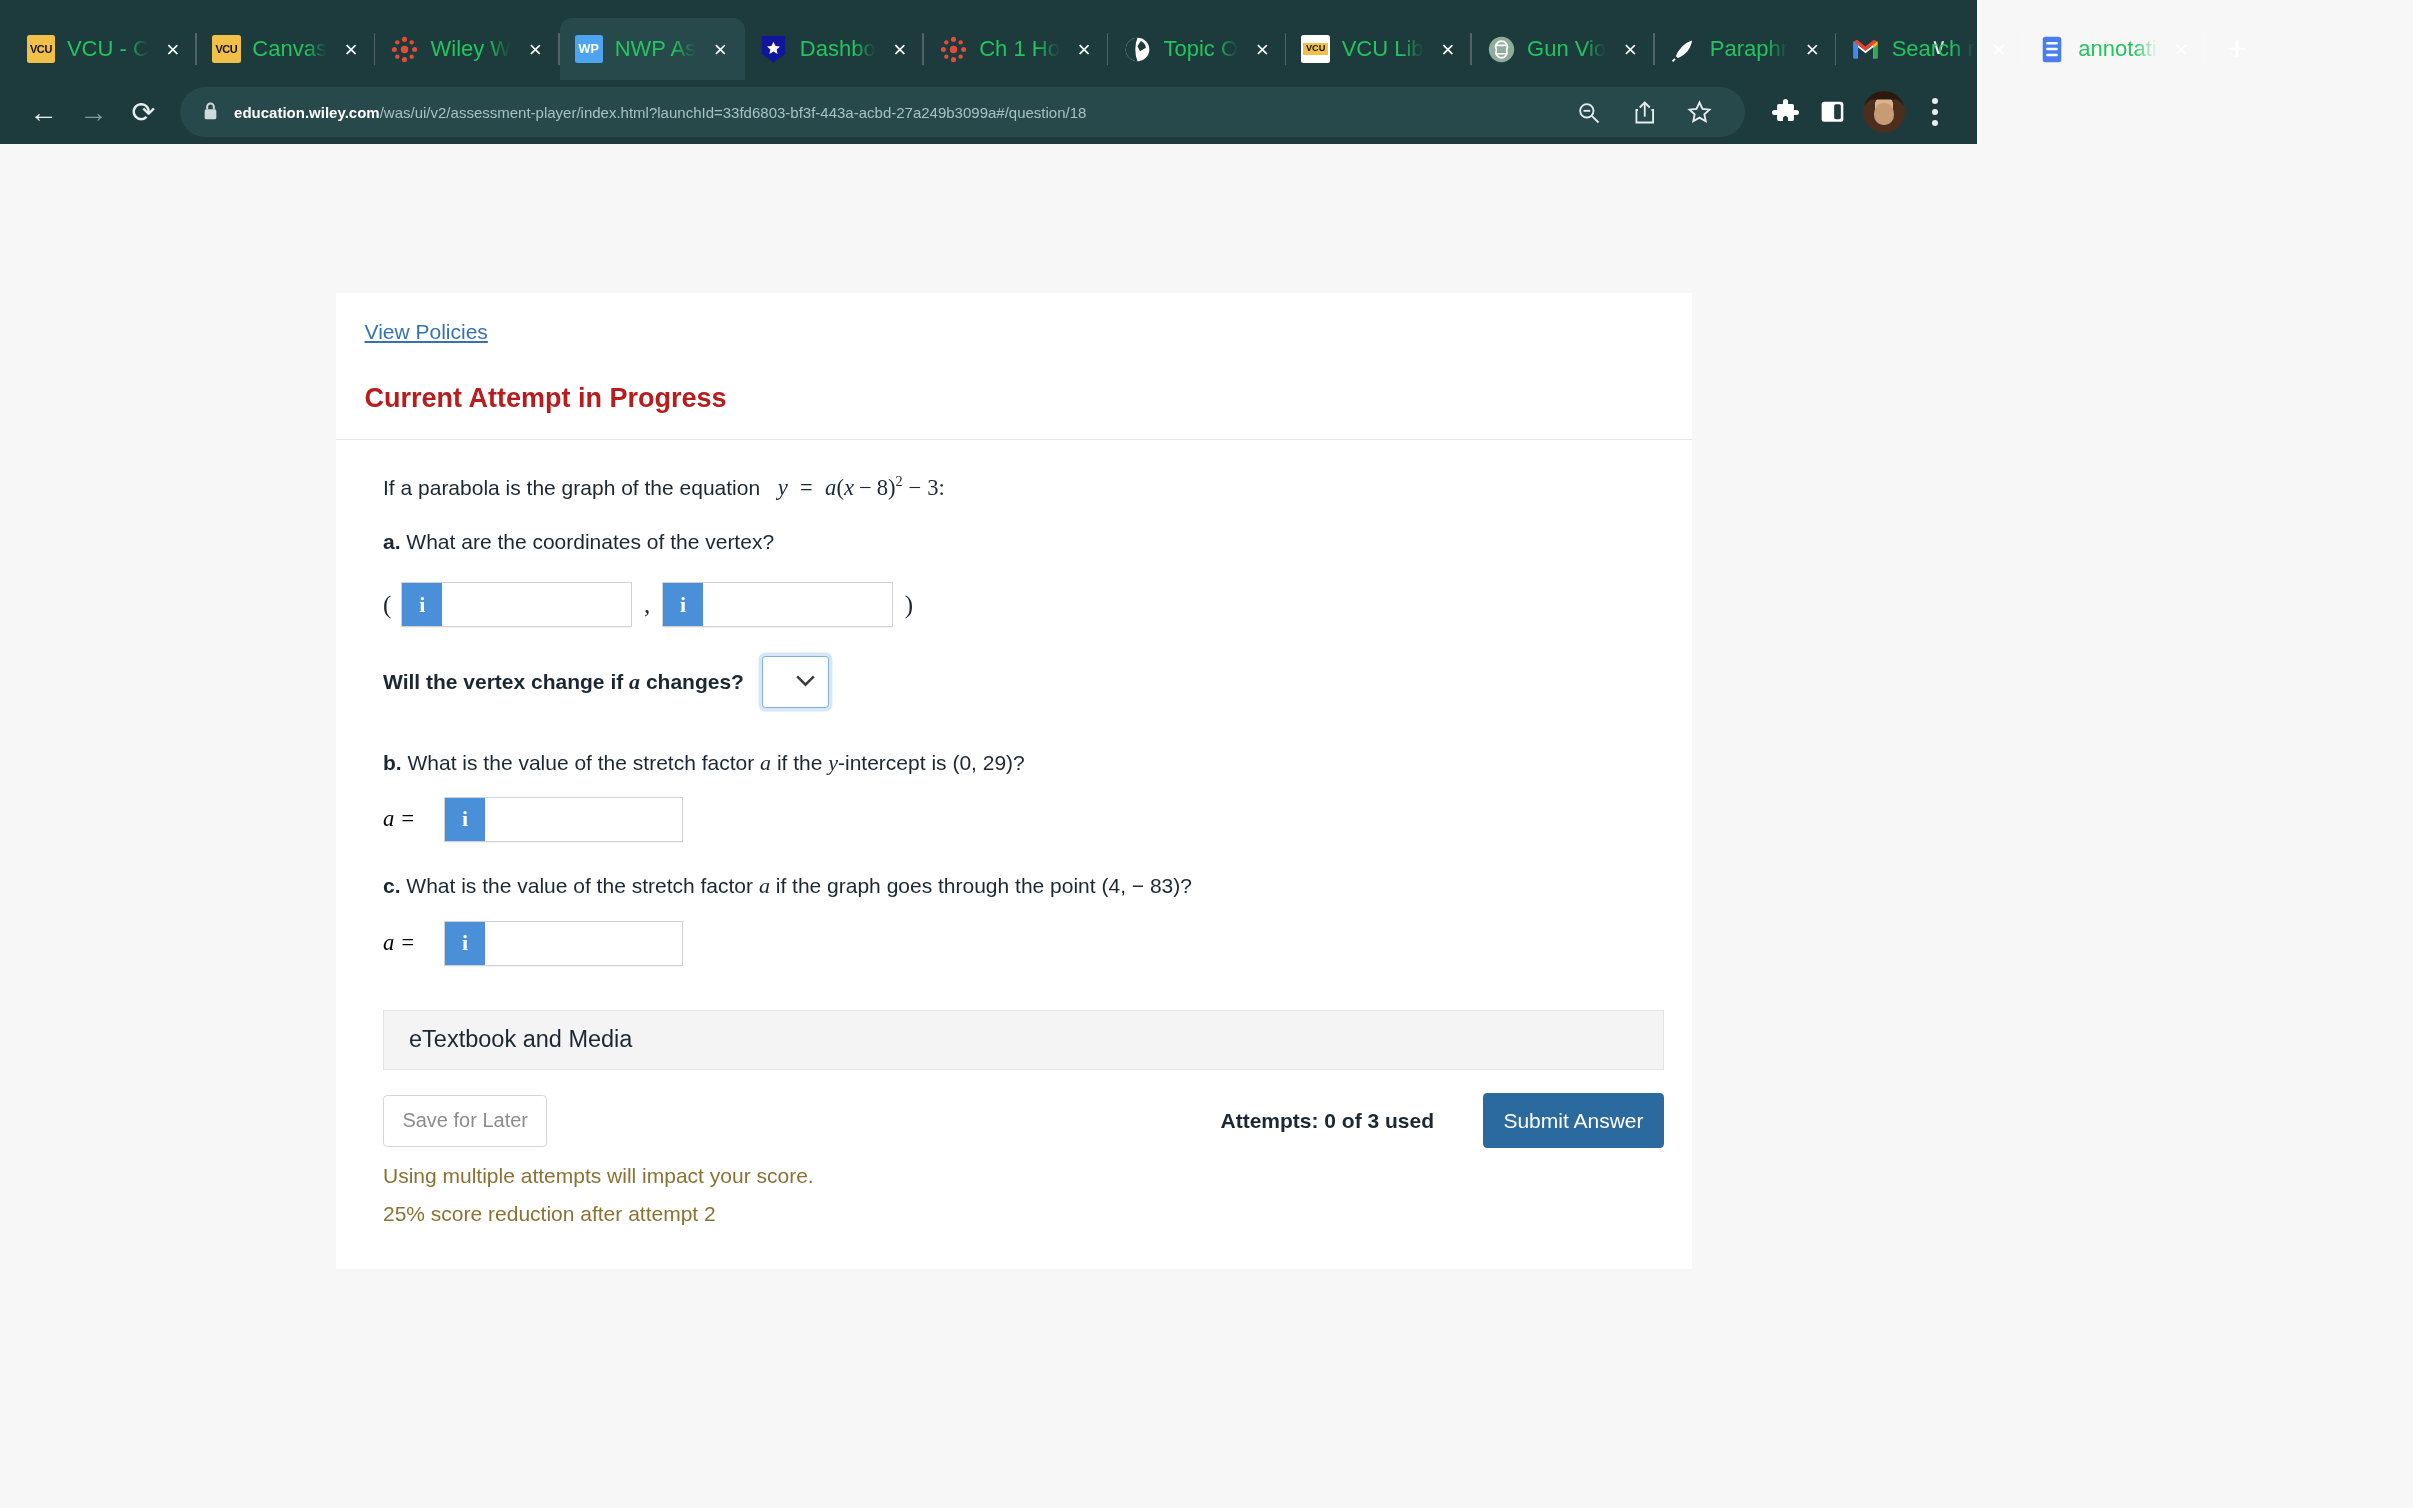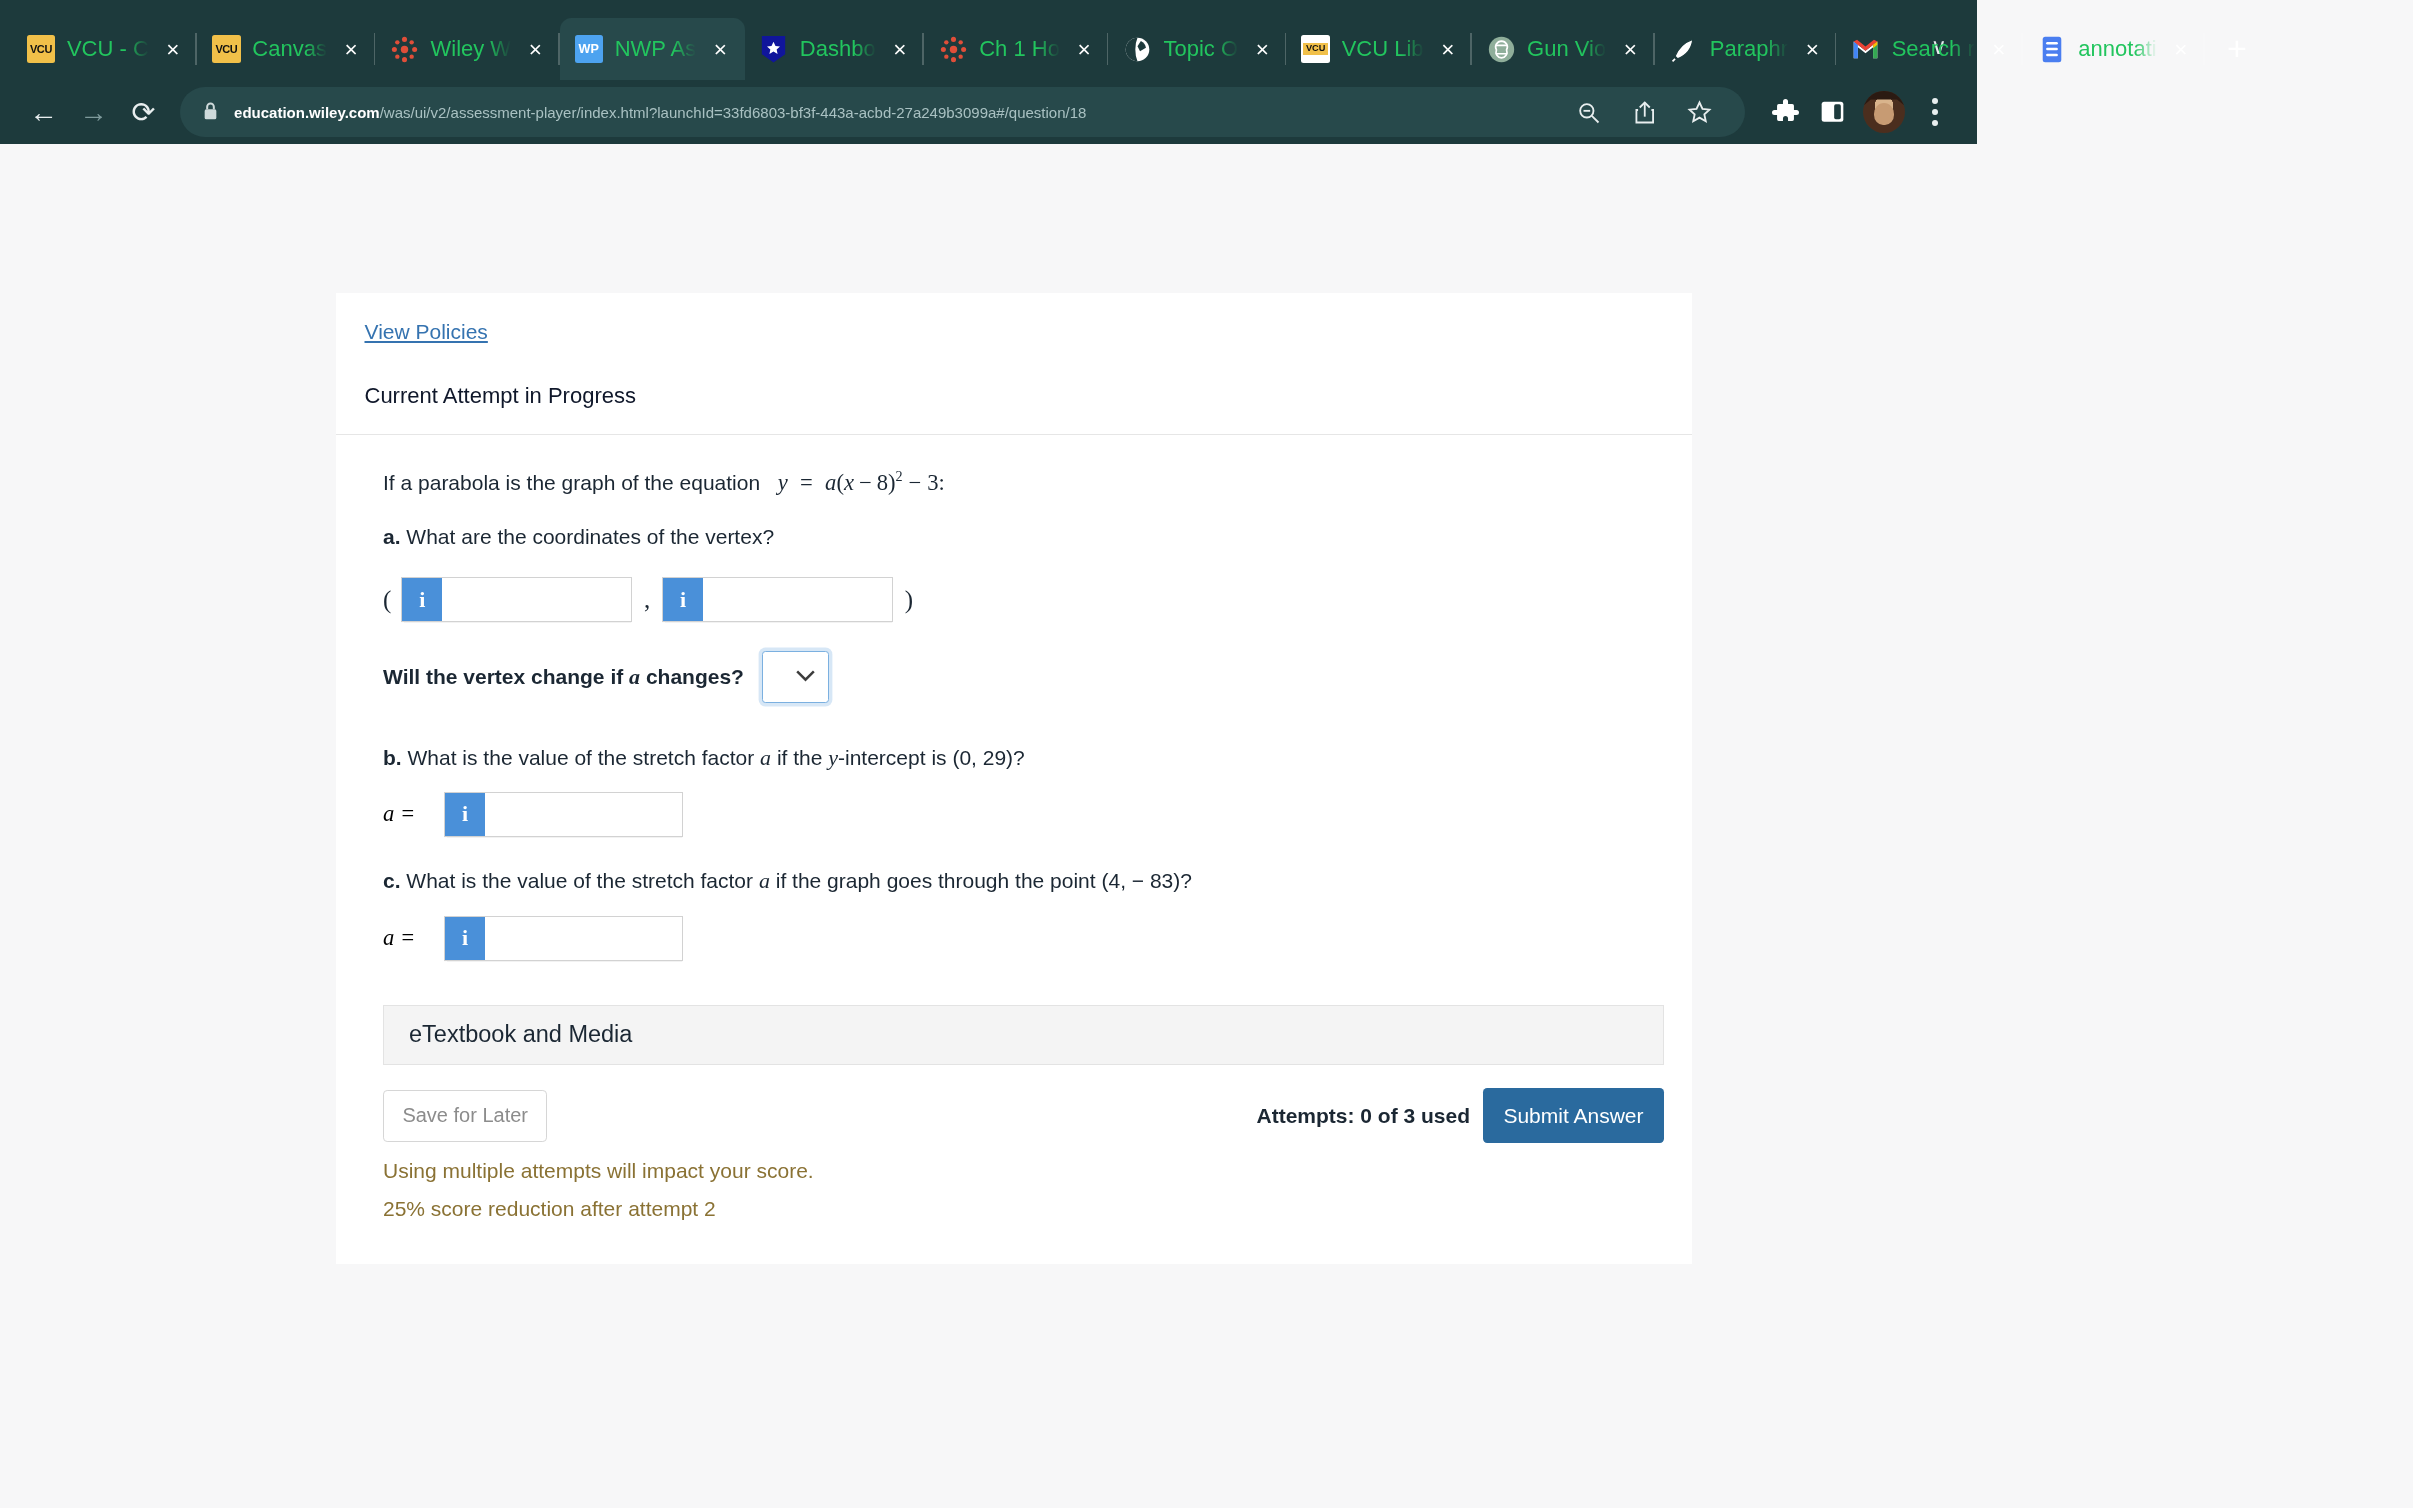--- a/index.html
+++ b/index.html
@@ -152,23 +152,23 @@
     padding: 0;
   }
   .card-head { padding: 27px 28.5px 25px 28.5px; }
   .view-policies {
     color: #3573b0;
     font-size: 21px;
     display: inline-block;
     margin-bottom: 39px;
   }
   .attempt-title {
-    font-size: 22px;
-    font-weight: normal;
-    color: #0f172a;
+    font-size: 27px;
+    font-weight: bold;
+    color: #b91c1c;
   }
   .divider { height: 0.8px; background: #e6e6e6; }
 
   .card-body { padding: 25px 28.5px 39px 47px; }
 
   .math { font-family: "Liberation Serif", serif; font-style: italic; }
   .math-up { font-family: "Liberation Serif", serif; font-style: normal; }
 
   .qline {
     font-size: 21px; color: #1b2733;
@@ -260,21 +260,21 @@
     border: 0.8px solid #d6d6d6;
     border-radius: 4.2px;
     padding: 0 18.4px;
     height: 52px;
     font-size: 20px;
     color: #8c8c8c;
     font-family: "Liberation Sans", sans-serif;
   }
   .actions-right {
     margin-left: auto;
-    display: flex; align-items: center;
+    display: flex; align-items: center; gap: 36px;
   }
   .attempts {
     font-size: 21px; font-weight: bold; color: #1b2733;
     margin-right: 13.4px; white-space: nowrap;
   }
   .submit {
     background: #2a6a9e;
     color: #ffffff;
     border: none;
     border-radius: 4.2px;

